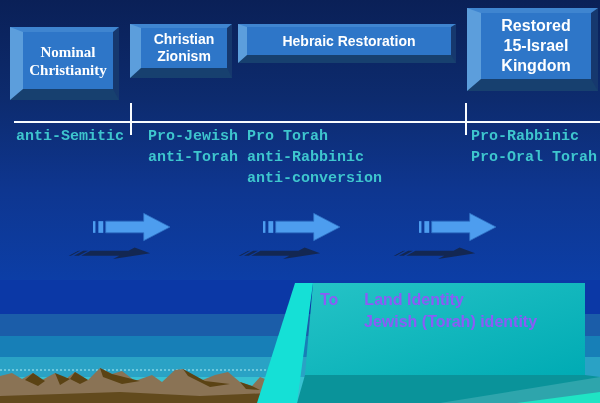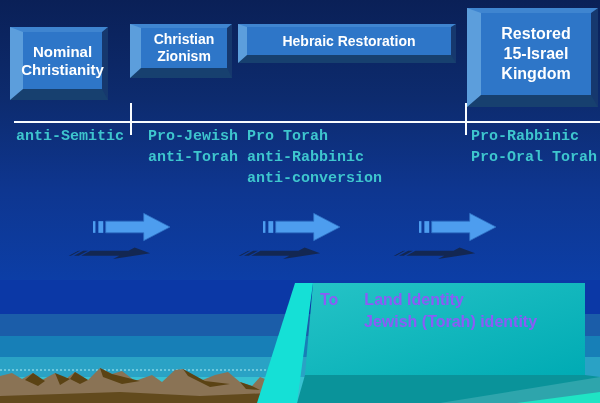--- a/index.html
+++ b/index.html
@@ -21,24 +21,24 @@
   
   .timeline{left:14px;top:121px;width:586px;height:2px;background:#F8FCFF;}
   .tick{width:2px;height:32px;top:103px;background:#F8FCFF;}
   .tick1{left:130px;} .tick2{left:465px;}
   
   .stage-box{box-sizing:border-box;background:#2E76C8;border-style:solid;
     border-color:#3F85D0 #16386E #17406F #5C9EDC;
     display:flex;align-items:center;justify-content:center;text-align:center;
     color:#FFFFFF;}
   .stage-box .ln{display:block;}
-  .box1{left:10px;top:27px;width:98px;height:73px;border-width:5px 6px 11px 13px;font-size:15px;line-height:18px;}
+  .box1{left:10px;top:27px;width:109px;height:73px;border-width:5px 6px 11px 13px;font-size:15px;line-height:18px;font-family:Liberation Serif, serif;}
   .box2{left:130px;top:24px;width:102px;height:54px;border-width:4px 5px 10px 11px;font-size:14px;line-height:17px;}
   .box3{left:238px;top:24px;width:218px;height:39px;border-width:3px 5px 8px 9px;font-size:14px;line-height:16px;}
-  .box4{left:467px;top:8px;width:131px;height:99px;border-width:5px 7px 12px 14px;font-size:16px;line-height:20px;}
+  .box4{left:467px;top:8px;width:131px;height:83px;border-width:5px 7px 12px 14px;font-size:16px;line-height:20px;}
   
   .attr-group{color:#3EC6CE;font-size:15px;line-height:21px;white-space:nowrap;font-family:Liberation Mono, monospace;}
   .g1{left:16px;top:126px;} .g2{left:148px;top:126px;}
   .g3{left:247px;top:126px;} .g4{left:471px;top:126px;}
   
   .arrow{width:78px;height:30px;}
   .a1{left:93px;top:212px;} .a2{left:263px;top:212px;} .a3{left:419px;top:212px;}
   .arrow-shadow{width:78px;height:30px;transform:skewX(-62deg) scaleY(0.42);
     transform-origin:left top;opacity:.92;}
   .s1{left:85px;top:247px;} .s2{left:255px;top:247px;} .s3{left:410px;top:247px;}

